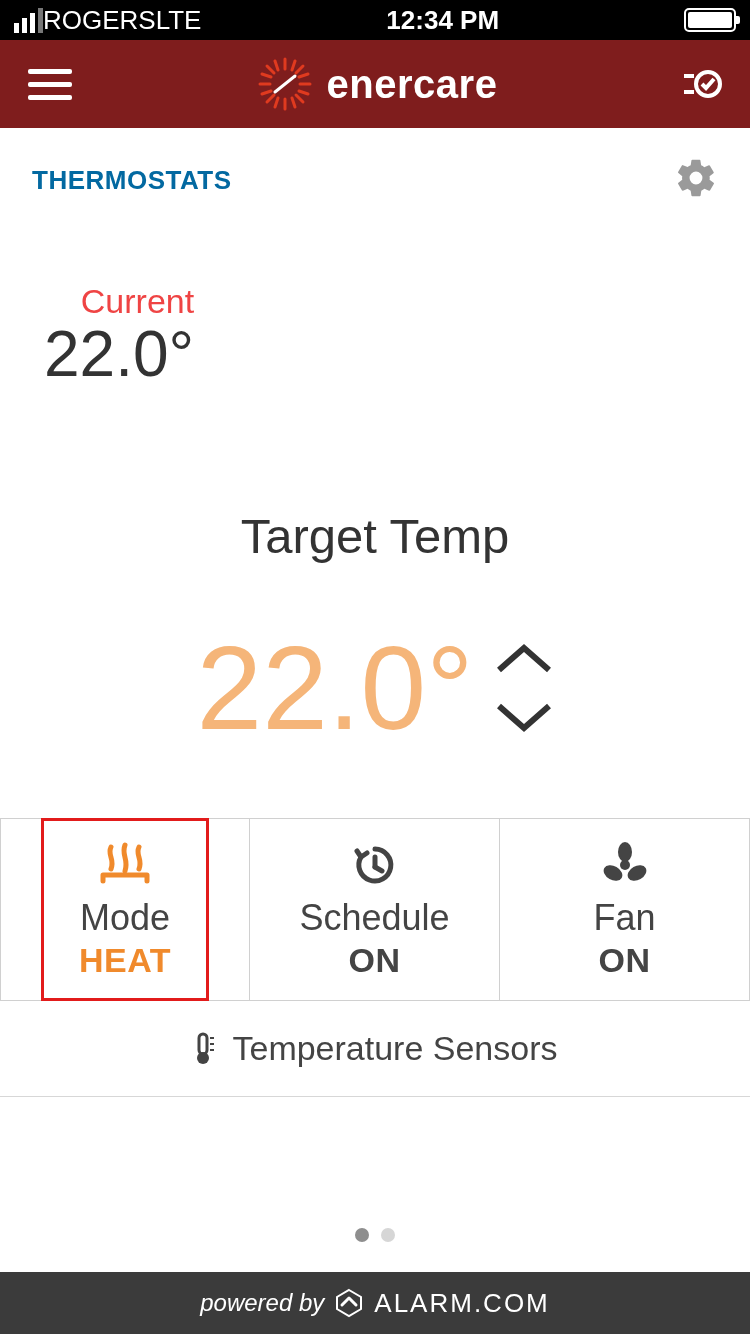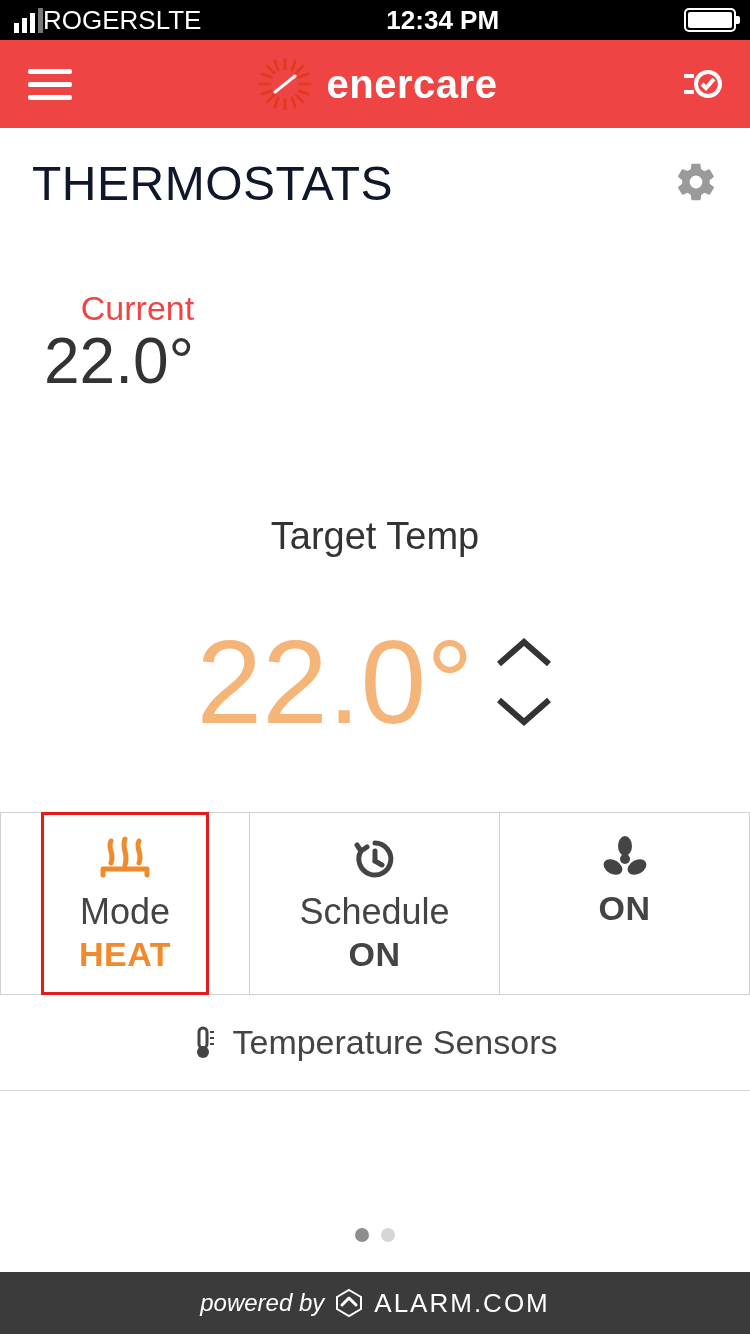--- a/index.html
+++ b/index.html
@@ -15,45 +15,45 @@
   .signal-bars span:nth-child(2){height:15px;}
   .signal-bars span:nth-child(3){height:20px;}
   .signal-bars span:nth-child(4){height:25px;}
   .status-center { font-weight: 600; }
   .status-right { display: flex; align-items: center; }
   .battery { width: 52px; height: 24px; border: 2px solid #fff; border-radius: 5px; position: relative; }
   .battery::after { content: ""; position: absolute; right: -6px; top: 6px; width: 4px; height: 8px; background: #fff; border-radius: 0 2px 2px 0; }
   .battery-fill { position: absolute; left: 2px; top: 2px; bottom: 2px; right: 2px; background: #fff; border-radius: 2px; }
 
   
-  .app-header { height: 88px; background: #ef4444; color: #fff; display: flex; align-items: center; justify-content: space-between; padding: 0 28px; }
+  .app-header { height: 88px; background: #7f1d1d; color: #fff; display: flex; align-items: center; justify-content: space-between; padding: 0 28px; }
   .hamburger { display: flex; flex-direction: column; gap: 8px; }
   .hamburger span { width: 44px; height: 5px; background: #fff; border-radius: 2px; }
   .brand { display: flex; align-items: center; gap: 14px; }
   .brand-sun { width: 56px; height: 56px; position: relative; }
   .brand-sun svg { width: 56px; height: 56px; }
   .brand-text { font-size: 40px; font-weight: 700; letter-spacing: 0.5px; }
   .header-right { display: flex; align-items: center; }
   .header-right svg { width: 40px; height: 40px; }
 
   
   .section-row { display: flex; align-items: center; justify-content: space-between; padding: 28px 32px 18px 32px; }
-  .section-title { font-size: 48px; font-weight: 400; color: #0f172a; letter-spacing: 0.5px; }
+  .section-title { font-size: 26px; font-weight: 700; color: #0369a1; letter-spacing: 0.5px; }
   .gear svg { width: 44px; height: 44px; fill: #9a9a9a; }
 
   
   .device-row { display: flex; justify-content: space-between; align-items: flex-start; padding: 60px 44px 10px 44px; }
   .device-name { font-size: 40px; color: #333; }
   .current { text-align: right; }
   .current-label { font-size: 34px; color: #ef4444; }
   .current-value { font-size: 64px; font-weight: 300; color: #333; line-height: 1.05; }
 
   
   .target-section { text-align: center; padding-top: 110px; }
-  .target-label { font-size: 38px; color: #333; }
+  .target-label { font-size: 49px; color: #333; }
   .target-controls { display: flex; align-items: center; justify-content: center; gap: 22px; margin-top: 56px; }
   .target-value { font-size: 118px; color: #f5b579; font-weight: 400; }
   .chevrons { display: flex; flex-direction: column; gap: 24px; }
   .chevrons svg { width: 58px; height: 34px; stroke: #333; stroke-width: 6; fill: none; }
 
   
   .control-grid { display: grid; grid-template-columns: 1fr 1fr 1fr; margin-top: 62px; }
   .control-cell { border: 1px solid #d0d0d0; text-align: center; padding: 18px 0 20px 0; position: relative; }
   .control-cell + .control-cell { border-left: none; }
   .control-cell .icon-holder { height: 56px; display: flex; align-items: center; justify-content: center; }
@@ -206,20 +206,21 @@
 
   <div class="control-cell">
     <div class="icon-holder">
       <svg width="48" height="48" viewBox="0 0 48 48" fill="#444">
         <circle cx="24" cy="24" r="5"></circle>
         <ellipse cx="24" cy="11" rx="7" ry="10"></ellipse>
         <ellipse cx="12" cy="32" rx="7" ry="10" transform="rotate(120 12 32)"></ellipse>
         <ellipse cx="36" cy="32" rx="7" ry="10" transform="rotate(-120 36 32)"></ellipse>
       </svg>
     </div>
+    <div class="control-title">Fan</div>
     <div class="control-value">ON</div>
   </div>
 </div>
 
 <div class="sensors-row">
   <svg viewBox="0 0 22 34">
     <rect x="7" y="2" width="8" height="20" rx="4" fill="none" stroke="#444" stroke-width="3"></rect>
     <circle cx="11" cy="26" r="6" fill="#444"></circle>
     <line x1="18" y1="6" x2="22" y2="6" stroke="#444" stroke-width="2"></line>
     <line x1="18" y1="12" x2="22" y2="12" stroke="#444" stroke-width="2"></line>

